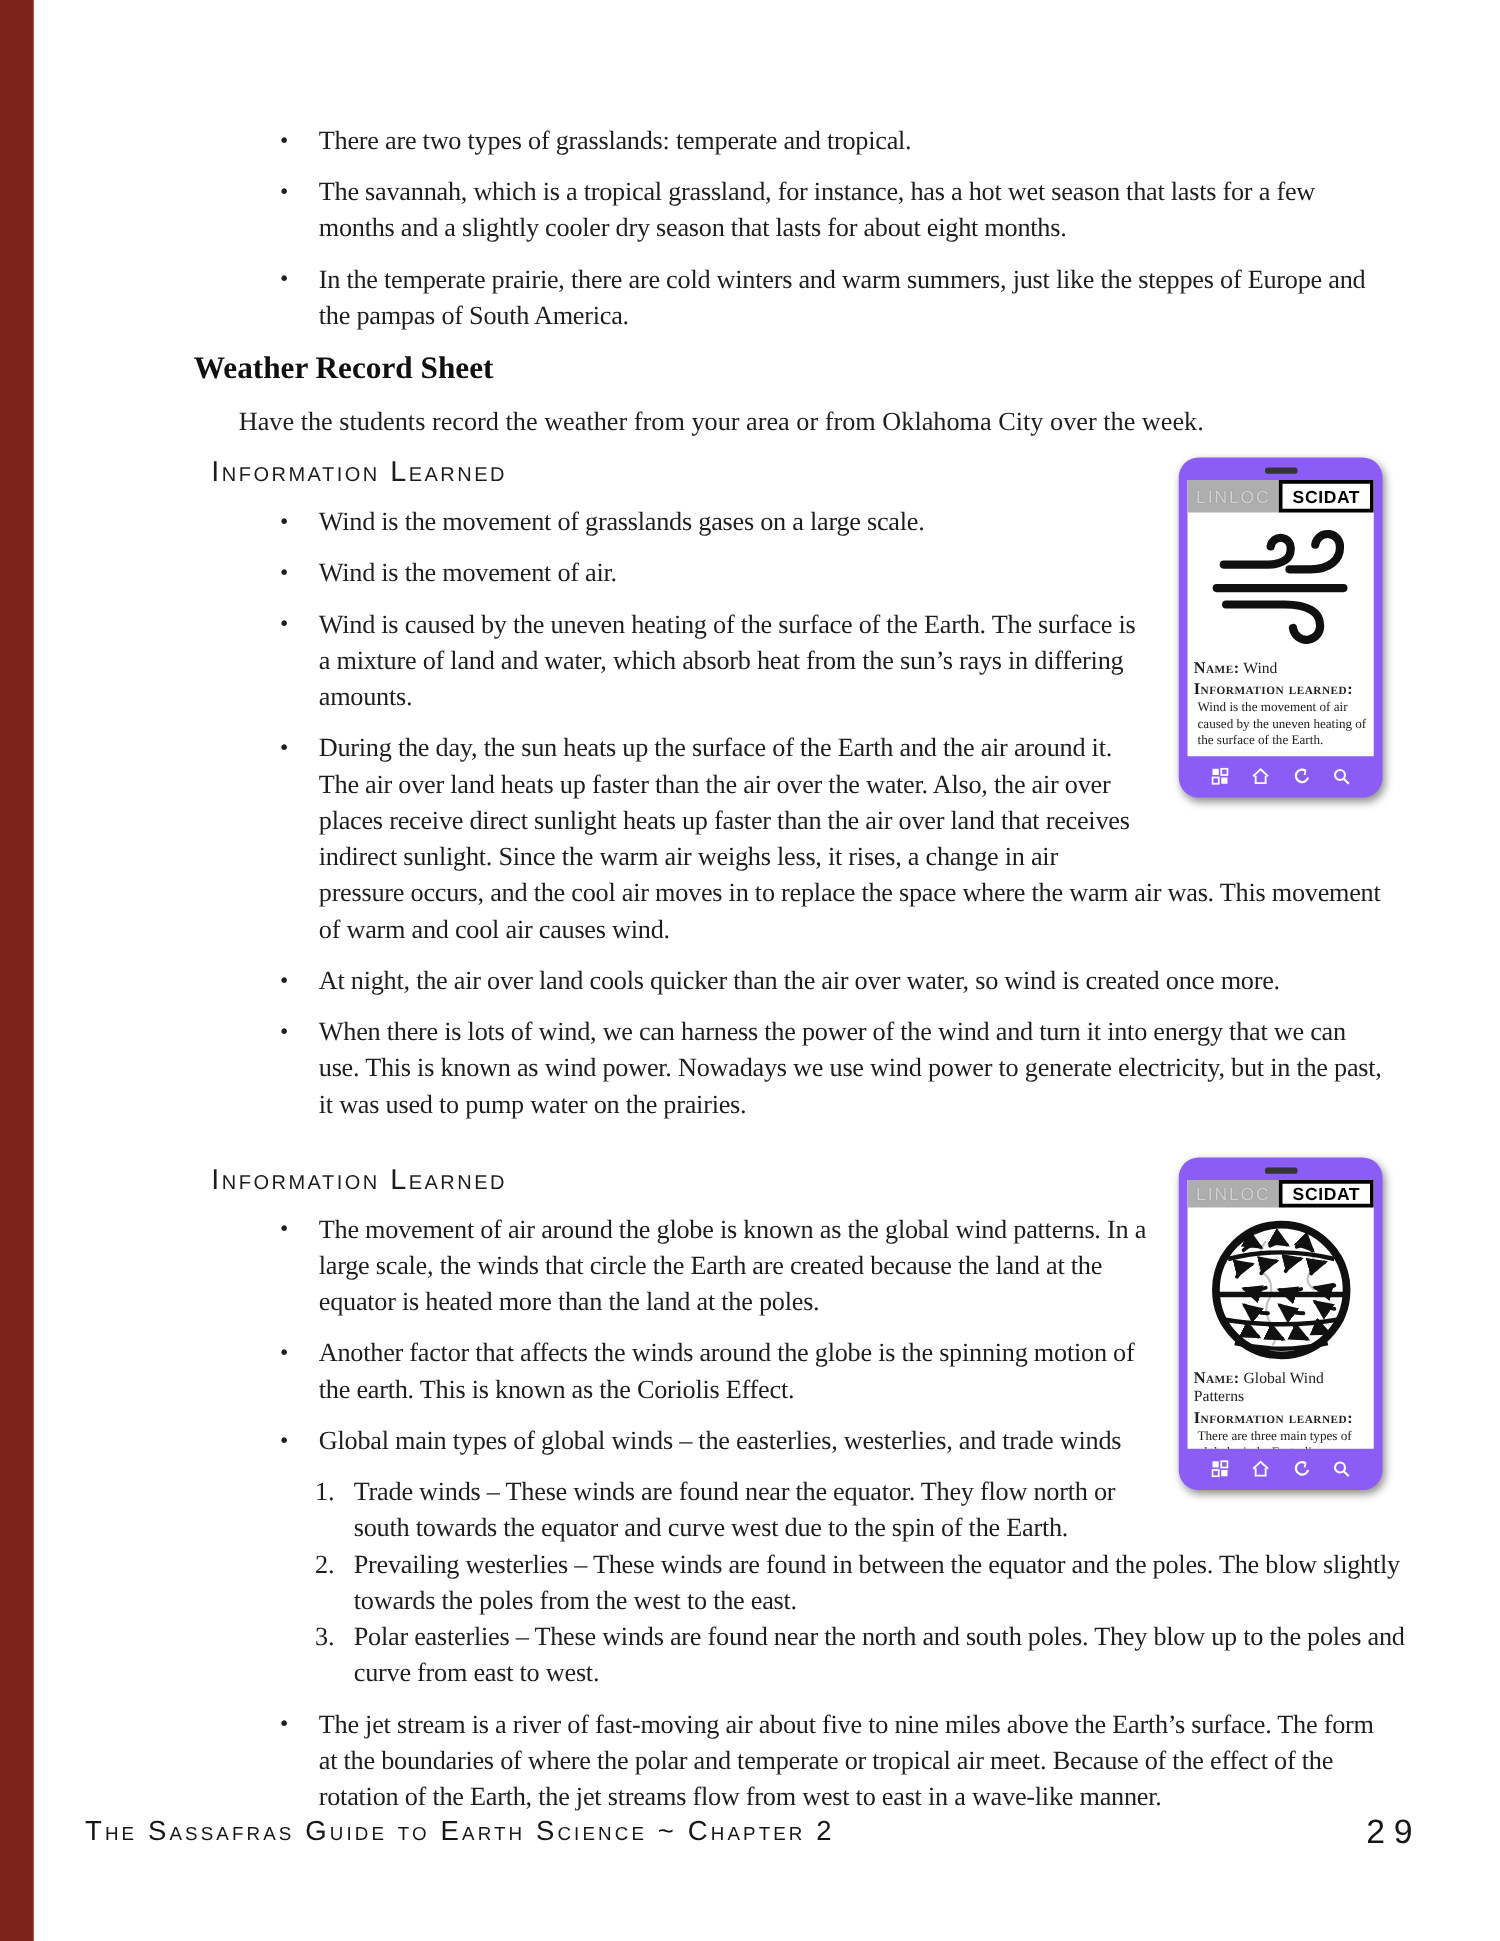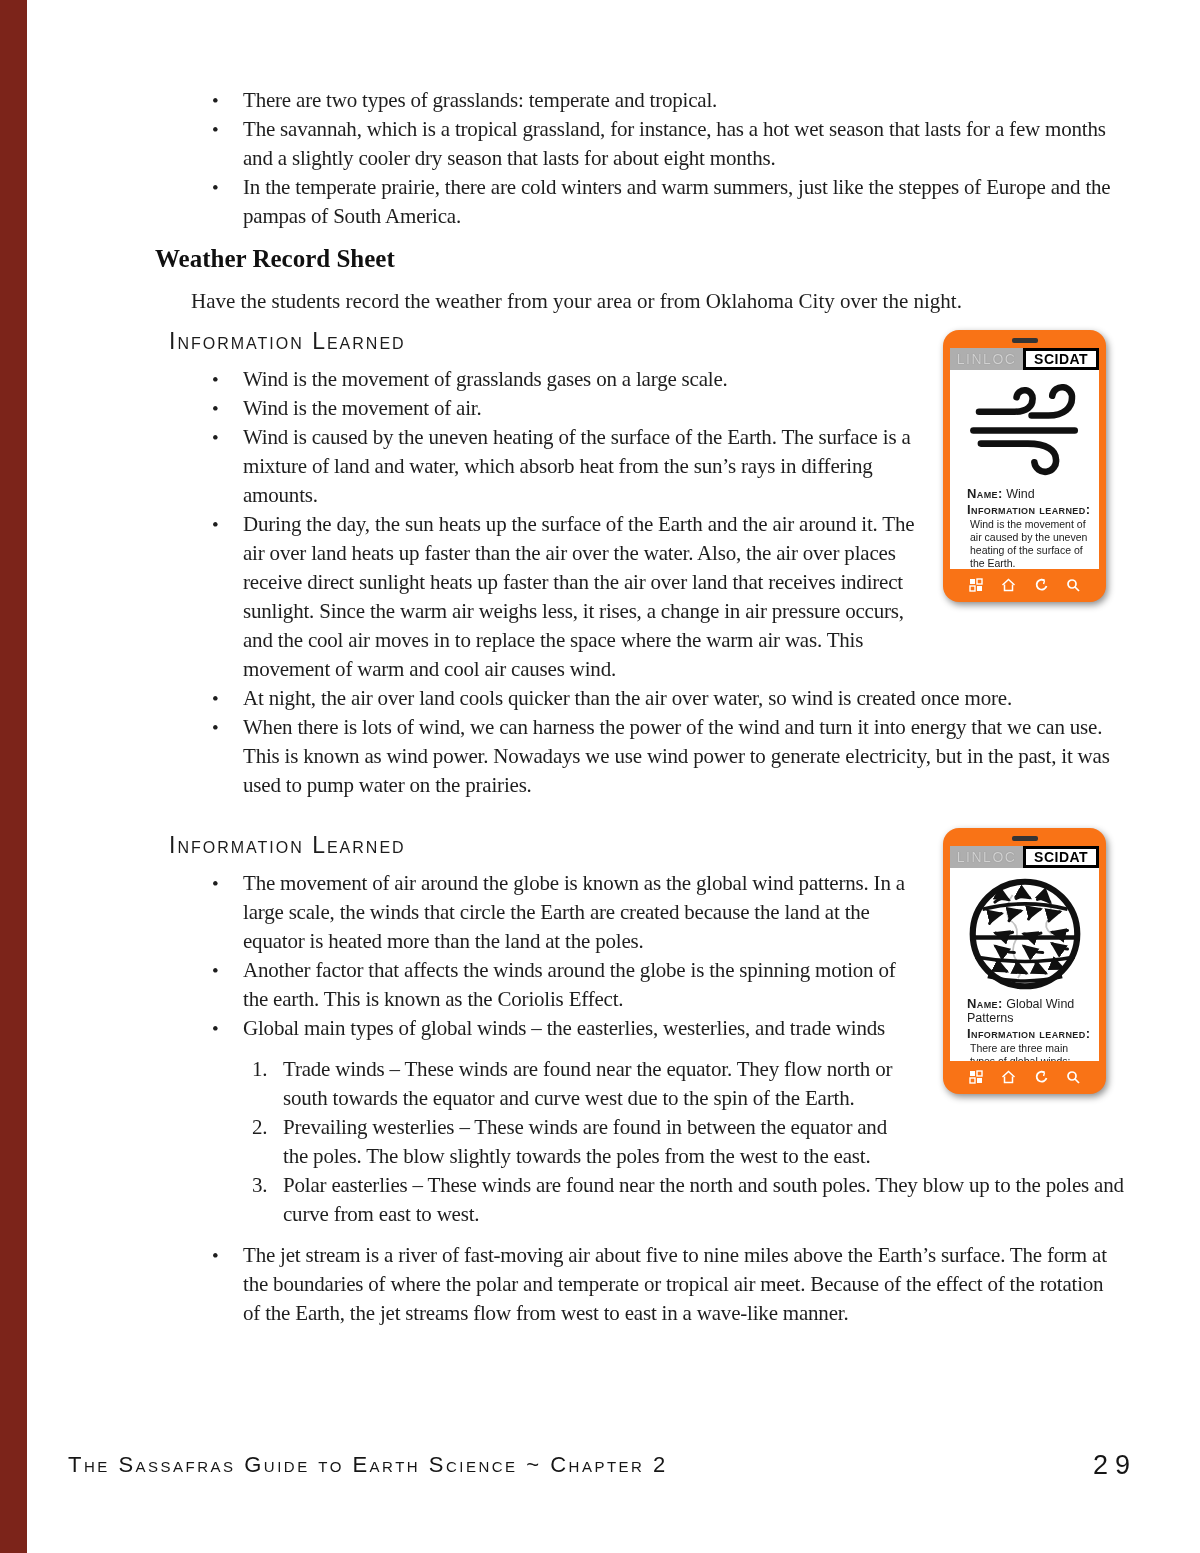--- a/index.html
+++ b/index.html
@@ -16,51 +16,51 @@
            font-weight:400;letter-spacing:2px;color:#1c1c1c;}
   h3.display{font-size:23px;margin:0 0 10px 8px;}
   h3.display.info{margin:6px 0 10px 14px;}
 
   h2.serif-head{font-size:25px;font-weight:700;margin:14px 0 14px 0;color:#101010;}
 
   p.lead{font-size:21px;margin:2px 0 12px 36px;line-height:29px;}
 
   ul.bullets,ol.nums{list-style:none;margin:0 0 12px 0;padding:0;}
   ul.bullets li{position:relative;padding-left:88px;font-size:21px;line-height:29px;
-                letter-spacing:-0.2px;margin:0;}
+                letter-spacing:-0.2px;margin:12px;}
   ul.bullets li::before{content:"\2022";position:absolute;left:57px;top:0;font-size:19px;}
   ol.nums{counter-reset:n;margin-top:0;}
   ol.nums li{position:relative;padding-left:128px;font-size:21px;line-height:29px;
              letter-spacing:-0.2px;counter-increment:n;}
   ol.nums li::before{content:counter(n) ".";position:absolute;left:97px;top:0;}
 
   
   .footer-left{position:absolute;left:68px;top:1452px;font-family:"Liberation Sans",sans-serif;
                font-variant:small-caps;font-weight:400;letter-spacing:2.5px;font-size:22px;color:#161616;}
   .footer-page{position:absolute;right:63px;top:1450px;font-family:"Liberation Sans",sans-serif;
                font-size:27px;letter-spacing:7px;color:#161616;}
 
   
   .phone-wrap{float:right;margin:2px 19px 40px 26px;}
-  .phone{width:163px;background:#f97316;border-radius:16px;padding:6px 7px 5px 7px;
+  .phone{width:163px;background:#8b5cf6;border-radius:16px;padding:6px 7px 5px 7px;
          box-sizing:border-box;box-shadow:2px 3px 7px rgba(0,0,0,.45);
          display:flex;flex-direction:column;}
   .p1{height:272px;} .p2{height:266px;}
   .notch{width:26px;height:5px;background:#343434;border-radius:2px;margin:2px auto 5px auto;}
   .screen{background:#ffffff;flex:1;display:flex;flex-direction:column;overflow:hidden;}
   .scr-hdr{display:flex;height:26px;}
   .hdr-linloc{flex:1.05;background:#aeaeae;color:#d2d2d2;text-shadow:0 0 1px #7e7e7e;
               font-family:"Liberation Sans",sans-serif;font-size:14px;letter-spacing:1.5px;
               display:flex;align-items:center;justify-content:center;}
   .hdr-scidat{flex:1;background:#fff;color:#000;border:3px solid #000;box-sizing:border-box;
               font-family:"Liberation Sans",sans-serif;font-weight:700;font-size:14px;
               letter-spacing:.5px;display:flex;align-items:center;justify-content:center;}
   .scr-body{flex:1;display:flex;flex-direction:column;}
   .icon-zone{flex:1;display:flex;align-items:center;justify-content:center;padding-top:4px;}
-  .ptext{padding:0 6px 6px 17px;font-family:Liberation Sans, sans-serif;}
+  .ptext{padding:0 6px 6px 5px;font-family:Liberation Serif, serif;}
   .pname{font-size:12.5px;margin-bottom:1px;}
   .lbl{font-variant:small-caps;font-weight:700;letter-spacing:.4px;font-size:13px;}
   .pinfo-text{font-size:10.5px;line-height:13px;color:#1b1b1b;padding-left:3px;margin-top:1px;}
   .nav{height:25px;display:flex;align-items:center;justify-content:space-around;padding:3px 10px 0 10px;}
   .nav svg{display:block;}
   .clear{clear:both;}
 </style>
 </head>
 <body>
 
@@ -68,21 +68,21 @@
 
 <div class="content">
 
   <ul class="bullets">
     <li>There are two types of grasslands: temperate and tropical.</li>
     <li>The savannah, which is a tropical grassland, for instance, has a hot wet season that lasts for a few months and a slightly cooler dry season that lasts for about eight months.</li>
     <li>In the temperate prairie, there are cold winters and warm summers, just like the steppes of Europe and the pampas of South America.</li>
   </ul>
 
   <h2 class="serif-head">Weather Record Sheet</h2>
-  <p class="lead">Have the students record the weather from your area or from Oklahoma City over the night.</p>
+  <p class="lead">Have the students record the weather from your area or from Oklahoma City over the week.</p>
 
   <div class="phone-wrap">
     <div class="phone p1">
       <div class="notch"></div>
       <div class="screen">
         <div class="scr-hdr">
           <div class="hdr-linloc">LINLOC</div>
           <div class="hdr-scidat">SCIDAT</div>
         </div>
         <div class="scr-body">

